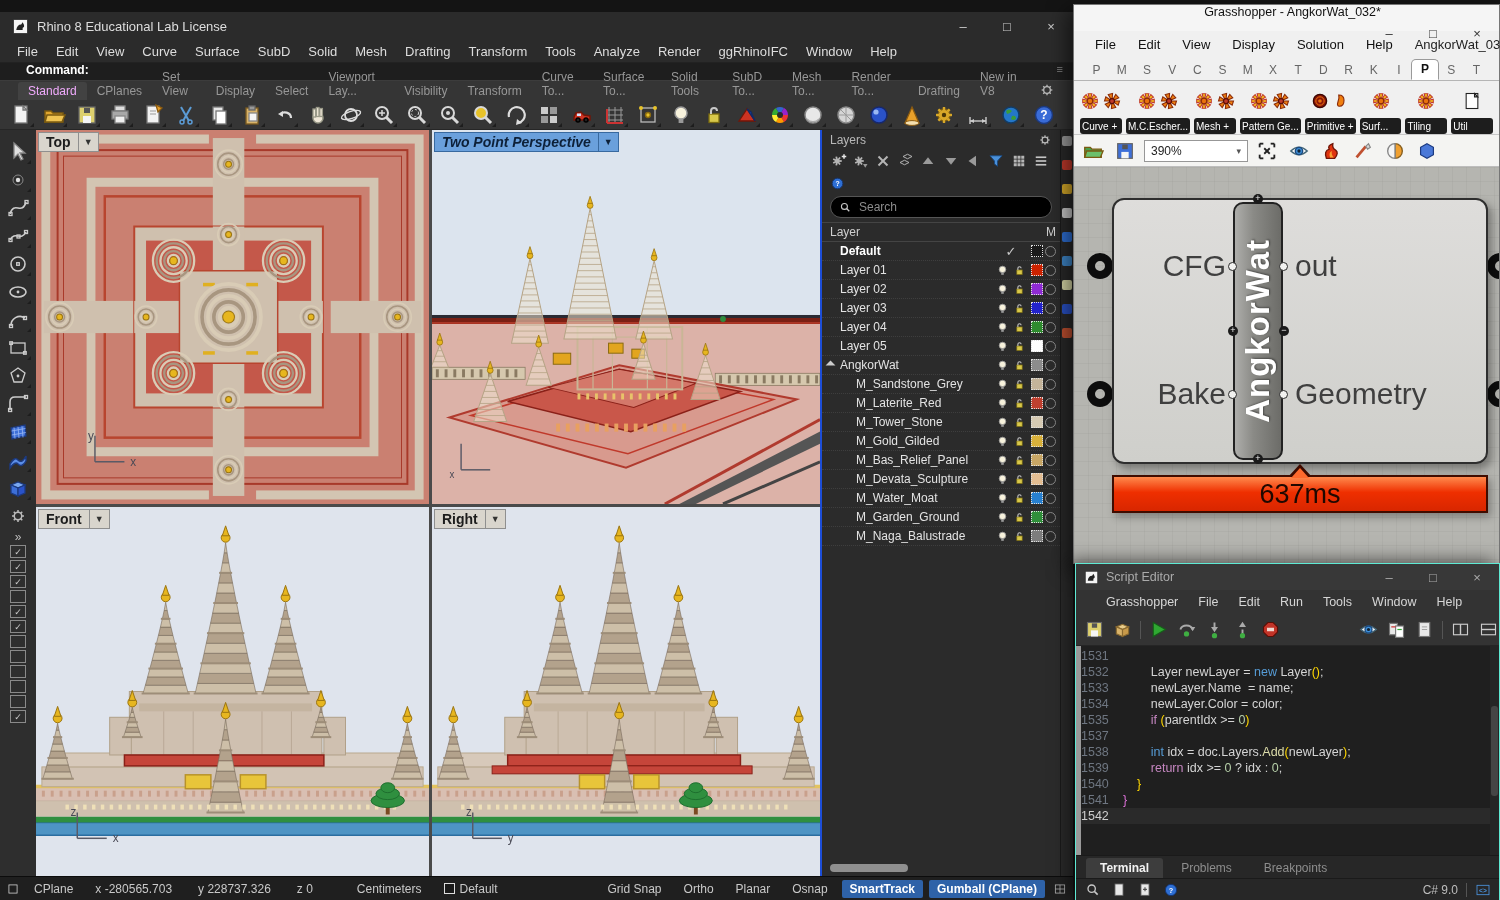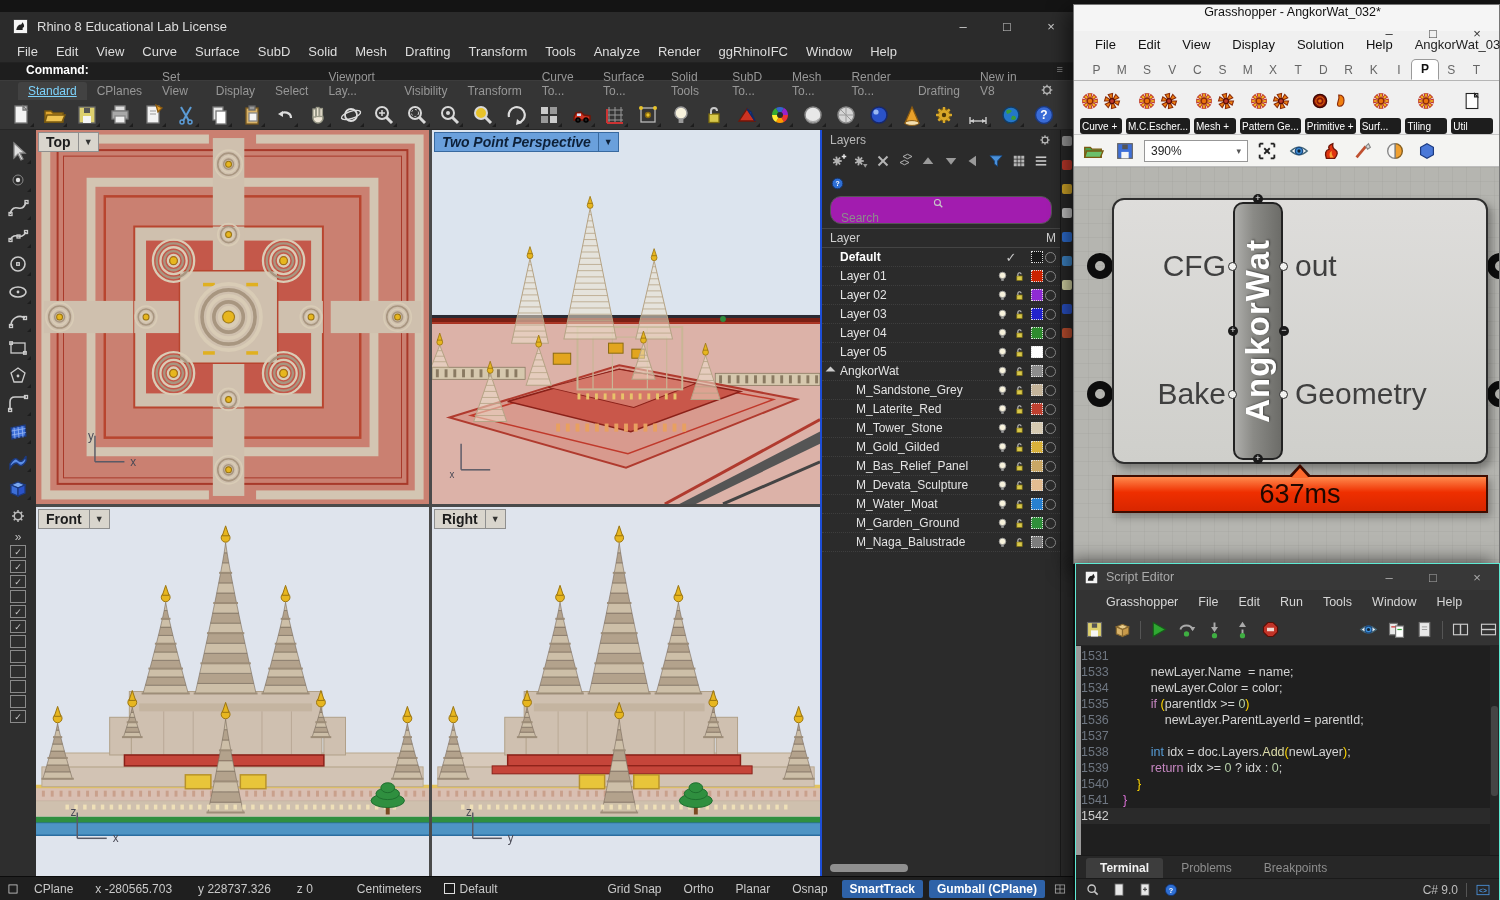--- a/index.html
+++ b/index.html
@@ -13,21 +13,21 @@
   .rh-titlebar{position:absolute;left:0;top:0;width:100%;height:28px;background:#2b2b2b;display:flex;align-items:center;padding-left:12px;color:#ddd;font-size:13px;}
   .rh-titlebar .wbtns{margin-left:auto;display:flex;}
   .wbtn{width:44px;height:28px;display:flex;align-items:center;justify-content:center;color:#ccc;font-size:13px;}
   .rh-menubar{position:absolute;left:0;top:28px;width:100%;height:23px;background:#2b2b2b;display:flex;align-items:center;padding-left:8px;border-bottom:1px solid #222;}
   .rh-menubar span{color:#ddd;font-size:13px;padding:0 9px;}
   .rh-cmd{position:absolute;left:0;top:51px;width:100%;height:18px;background:#1e1e1e;display:flex;padding-left:26px;border-bottom:1px solid #3c3c3c;}
   .rh-cmd b{color:#fff;font-size:12px;}
   .rh-cmd .cmd-opt{margin-left:auto;margin-right:10px;color:#888;font-size:11px;}
   .rh-tabs{position:absolute;left:0;top:69px;width:100%;height:19px;background:#353535;display:flex;align-items:flex-end;padding-left:18px;}
   .rh-tabs span{color:#979797;font-size:12px;padding:2px 10px;}
-  .rh-tabs span.act{background:#424242;color:#7dd3fc;border-radius:3px 3px 0 0;text-decoration:underline;}
+  .rh-tabs span.act{background:#424242;color:#f0abfc;border-radius:3px 3px 0 0;}
   .rh-tabs .tgear{margin-left:auto;margin-right:8px;}
   .rh-toolbar{position:absolute;left:0;top:88px;width:100%;height:30px;background:#353535;display:flex;align-items:center;padding-left:8px;border-bottom:1px solid #262626;}
   .ic{width:26px;height:26px;margin-right:7px;position:relative;display:flex;align-items:center;justify-content:center;}
   .ic.fly::after{content:"";position:absolute;right:0;bottom:1px;border-left:4px solid transparent;border-bottom:4px solid #1d1d1d;}
   .rh-main{position:absolute;left:0;top:118px;width:1073px;height:746px;background:#222;}
   
   .rh-side{position:absolute;left:0;top:0;width:36px;height:100%;background:#2e2e2e;display:flex;flex-direction:column;align-items:center;padding-top:8px;}
   .rh-side .ic{margin:1px 0;}
   .rh-side .mini{width:16px;height:13px;border:1px solid #8a8a8a;margin:1px 0;display:flex;align-items:center;justify-content:center;color:#ccc;font-size:9px;}
   
@@ -36,21 +36,21 @@
   .vp-chip{position:absolute;left:2px;top:2px;display:flex;z-index:5;}
   .vp-chip .lbl{background:#d9d5cd;border:1px solid #8f8f8f;color:#1c1c1c;font-weight:bold;font-size:14px;padding:1px 7px;}
   .vp-chip .car{background:#d9d5cd;border:1px solid #8f8f8f;border-left:none;color:#333;font-size:9px;padding:1px 5px;display:flex;align-items:center;}
   .vp-chip.active .lbl,.vp-chip.active .car{background:#6aa0dc;border-color:#38699f;color:#0d2038;font-style:italic;}
   
   .rh-layers{position:absolute;left:820px;top:0;width:240px;height:100%;background:#2b2b2b;border-left:2px solid #1d4ed8;color:#ddd;}
   .lp-title{height:18px;display:flex;align-items:center;padding:2px 8px 0 8px;color:#b8b8b8;font-size:12px;}
   .lp-tools{height:26px;display:flex;align-items:center;padding:0 6px;}
   .lp-tools .ic{width:20px;height:20px;margin-right:3px;}
   .lp-help{height:18px;padding:0 8px;display:flex;align-items:center;}
-  .lp-search{margin:4px 8px;height:28px;background:#a21caf;border:1px solid #555;border-radius:11px;display:flex;align-items:center;padding:0 8px;flex-direction:column;}
+  .lp-search{margin:4px 8px;height:22px;background:#000000;border:1px solid #555;border-radius:11px;display:flex;align-items:center;padding:0 8px;}
   .lp-search input{background:transparent;border:none;outline:none;color:#bbb;font-size:12px;width:100%;}
   .lp-search input::placeholder{color:#8c8c8c;}
   .lp-head{height:20px;display:flex;align-items:center;border-top:1px solid #444;border-bottom:1px solid #444;padding-left:8px;font-size:12px;color:#cfcfcf;}
   .lp-head .mcol{margin-left:auto;margin-right:4px;}
   .lr{display:flex;align-items:center;height:19px;border-bottom:1px dotted #3e3e3e;font-size:12px;color:#e3e3e3;padding-left:18px;position:relative;}
   .lr.ind{padding-left:34px;}
   .lr .nm{flex:1;white-space:nowrap;overflow:hidden;}
   .lr .exp{position:absolute;left:5px;top:6px;width:0;height:0;border-left:7px solid #ccc;border-bottom:7px solid transparent;transform:rotate(45deg);}
   .slot{width:17px;display:flex;justify-content:center;align-items:center;}
   .sw{width:12px;height:12px;border:1px dotted #ddd;}
@@ -2172,34 +2172,34 @@
       </div>
     <div class="se-code" id="se-code">
       <div class="se-vscroll">
           <div></div>
         </div>
     <div class="cl">
           <span class="ln">1531</span>
           <span class="cd"></span>
         </div>
         <div class="cl">
+          <span class="ln">1532</span>
+          <span class="cd"><span class="tk-p">        Layer newLayer = </span><span class="tk-kw">new</span><span class="tk-p"> Layer</span><span class="tk-b1">()</span><span class="tk-p">;</span></span>
+        </div>
+        <div class="cl">
           <span class="ln">1533</span>
           <span class="cd"><span class="tk-p">        newLayer.Name  = name;</span></span>
         </div>
         <div class="cl">
           <span class="ln">1534</span>
           <span class="cd"><span class="tk-p">        newLayer.Color = color;</span></span>
         </div>
         <div class="cl">
           <span class="ln">1535</span>
           <span class="cd"><span class="tk-p">        </span><span class="tk-ctl">if</span><span class="tk-p"> </span><span class="tk-b1">(</span><span class="tk-p">parentIdx &gt;= </span><span class="tk-num">0</span><span class="tk-b1">)</span></span>
-        </div>
-        <div class="cl">
-          <span class="ln">1536</span>
-          <span class="cd"><span class="tk-p">            newLayer.ParentLayerId = parentId;</span></span>
         </div>
         <div class="cl">
           <span class="ln">1537</span>
           <span class="cd"></span>
         </div>
         <div class="cl">
           <span class="ln">1538</span>
           <span class="cd"><span class="tk-p">        </span><span class="tk-kw">int</span><span class="tk-p"> idx = doc.Layers.</span><span class="tk-fn">Add</span><span class="tk-b1">(</span><span class="tk-p">newLayer</span><span class="tk-b1">)</span><span class="tk-p">;</span></span>
         </div>
         <div class="cl">

